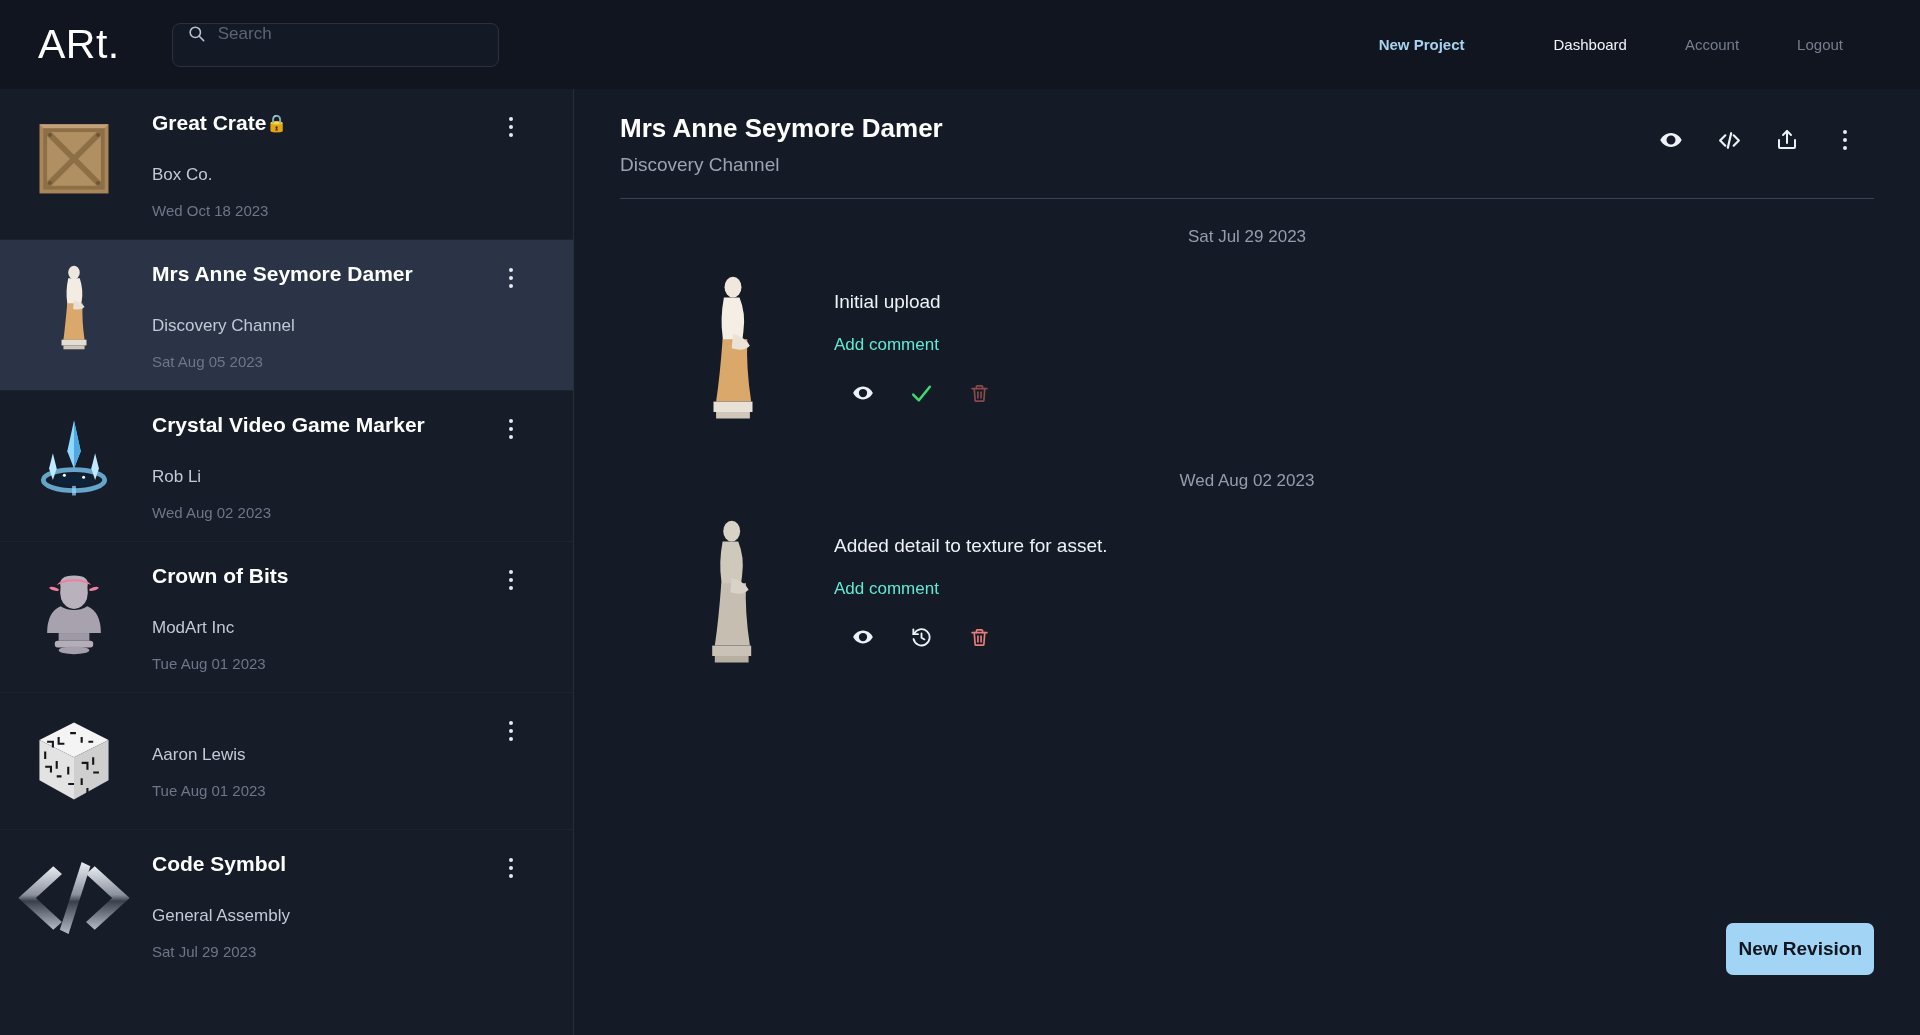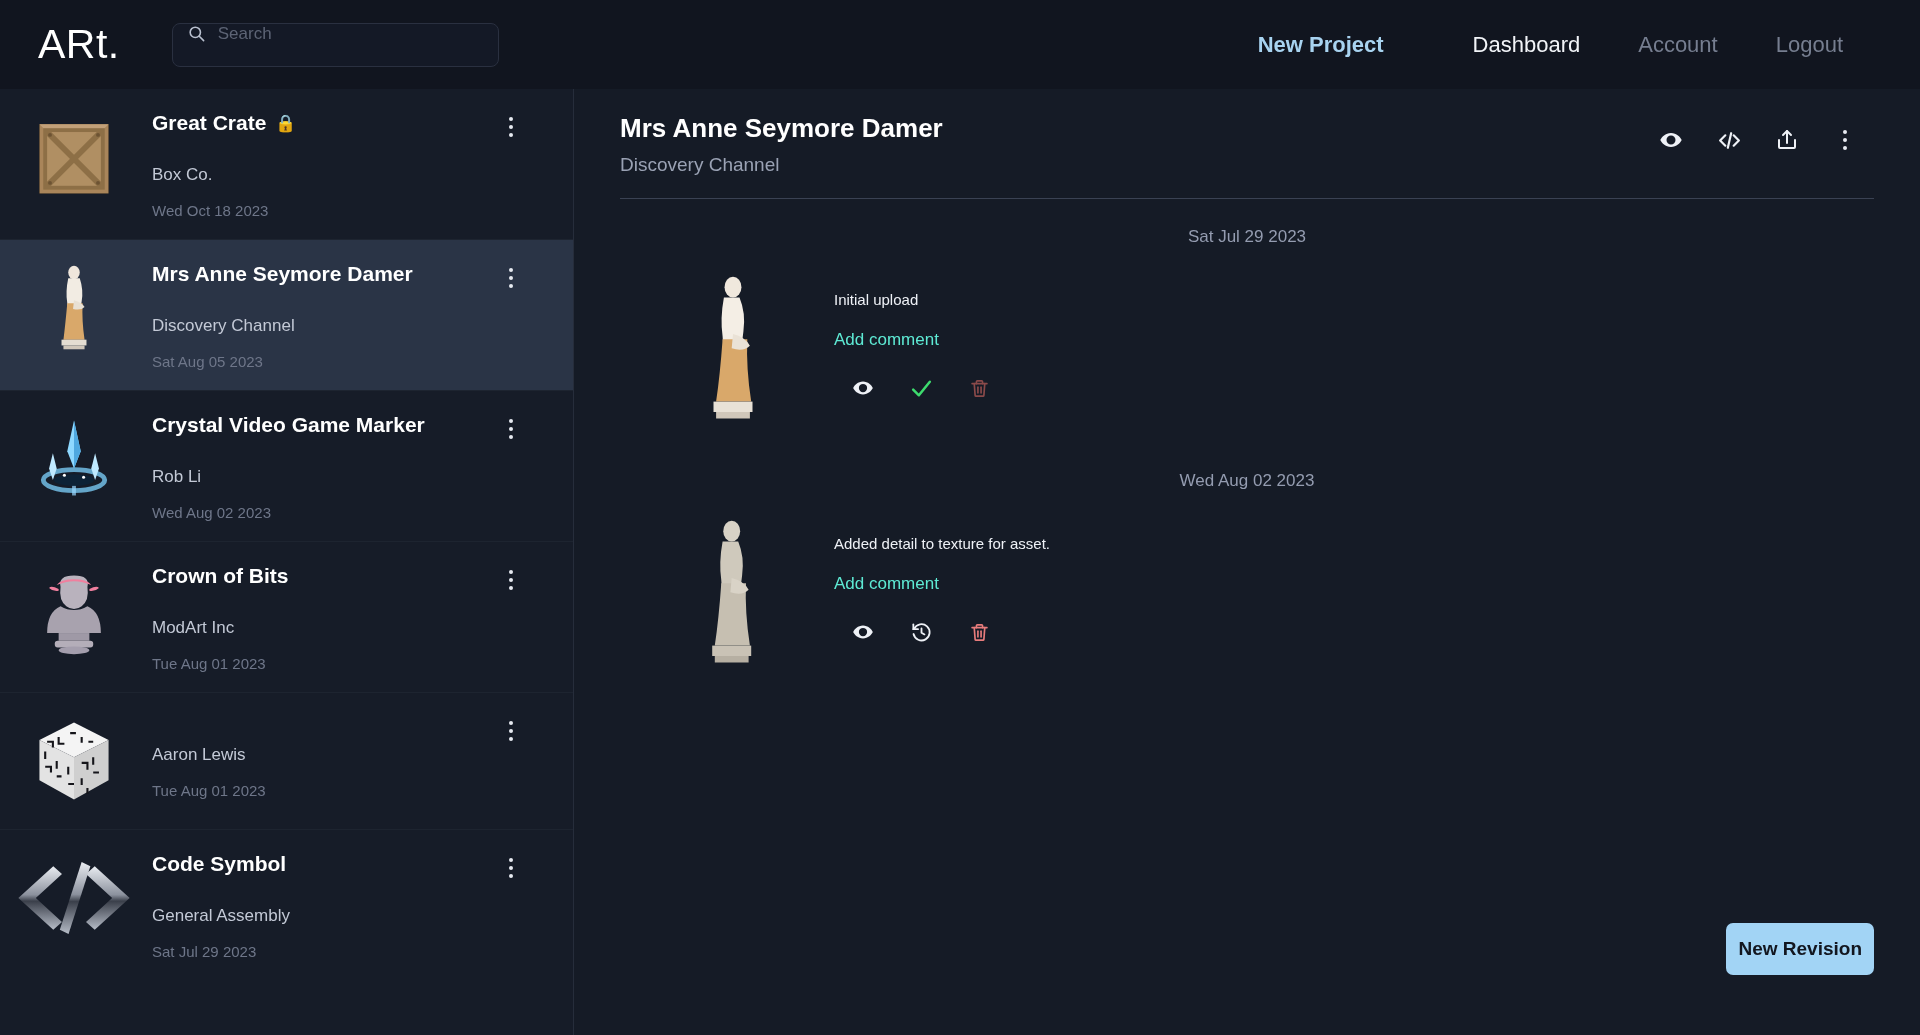--- a/index.html
+++ b/index.html
@@ -54,21 +54,21 @@
 
   .nav {
     margin-left: auto;
     display: flex;
     align-items: center;
     gap: 0;
     padding-right: 20px;
   }
   .nav a {
     text-decoration: none;
-    font-size: 22px;
+    font-size: 15px;
     padding: 0 29px;
     white-space: nowrap;
     text-align: center;
   }
   .nav a.accent { color: #a8d3f0; font-weight: bold; padding-right: 60px;}
   .nav a.active { color: #f2f4f8; }
   .nav a.muted  { color: #767e90; }
 
   
   .body-split { display: flex; height: 946px; }
@@ -101,21 +101,20 @@
     align-items: center;
     justify-content: center;
   }
   .proj-info { flex: 1 1 auto; padding-top: 2px; }
   .proj-title {
     color: #ffffff;
     font-size: 21px;
     font-weight: bold;
     display: flex;
     align-items: center;
-    gap: 9px;
   }
   .lock-glyph { font-size: 17px; line-height: 1; }
   .proj-sub {
     color: #c3c9d6;
     font-size: 17px;
     margin-top: 30px;
   }
   .proj-date {
     color: #6e7689;
     font-size: 15px;
@@ -174,21 +173,21 @@
     margin-top: 22px;
     padding-left: 74px;
   }
   .rev-thumb {
     flex: 0 0 auto;
     width: 78px; height: 156px;
     display: flex; align-items: flex-start; justify-content: center;
     margin-right: 62px;
   }
   .rev-body { flex: 1 1 auto; padding-top: 22px; }
-  .rev-msg { color: #eef1f6; font-size: 15px; }
+  .rev-msg { color: #eef1f6; font-size: 19px; }
   .rev-comment {
     color: #5eead4;
     font-size: 17px;
     margin-top: 22px;
     cursor: pointer;
     display: inline-block;
   }
   .rev-actions { display: flex; align-items: center; margin-top: 22px; gap: 0; }
   .rev-actions .ico-btn {
     width: 58px; height: 32px;

